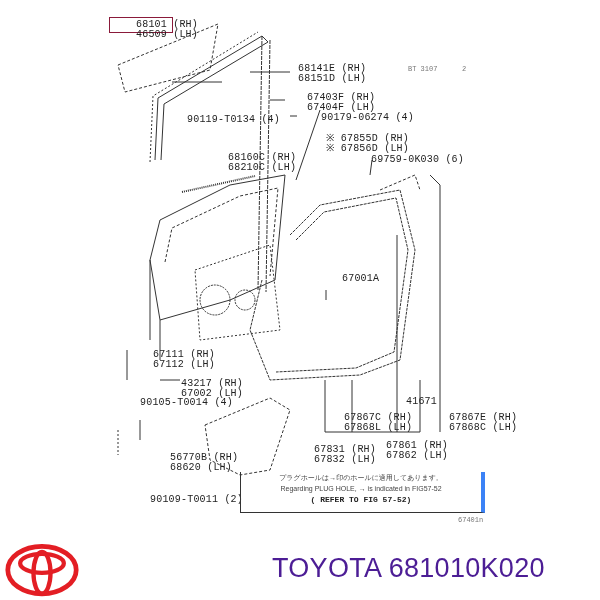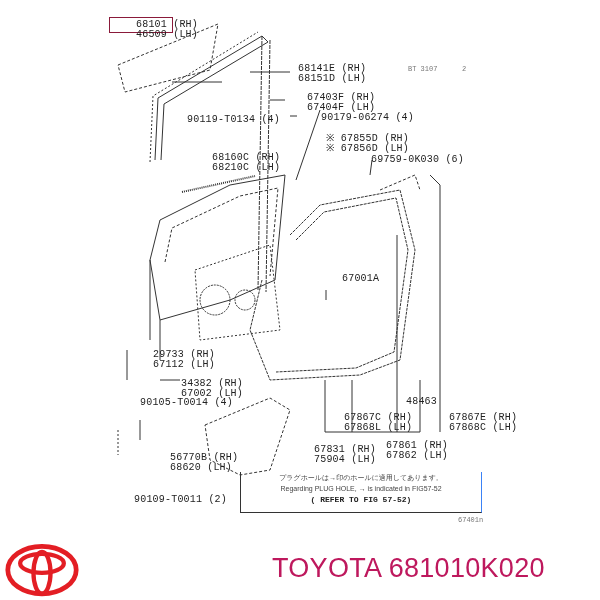--- a/index.html
+++ b/index.html
@@ -4,27 +4,27 @@
 <style>
   html, body { margin: 0; padding: 0; background: #ffffff; }
   body { width: 600px; height: 600px; position: relative; overflow: hidden;
          font-family: "Liberation Mono", "DejaVu Sans Mono", monospace; color: #1a1a1a; }
   .diagram { position: absolute; left: 0; top: 0; width: 600px; height: 530px; }
   .lbl { position: absolute; font-size: 10px; line-height: 10px; font-weight: normal;
          letter-spacing: 0.2px; white-space: nowrap; color: #222; margin-left: 24px; }
   .lbl span { display: block; }
   .box { position: absolute; border: 1.5px solid #8a1a3a; }
   .note { position: absolute; left: 240px; top: 472px; width: 240px; height: 40px;
-          border-left: 1px solid #333; border-right: 1px solid #3b82f6; border-bottom: 1px solid #333;
+          border-left: 1px solid #333; border-right: 4px solid #3b82f6; border-bottom: 1px solid #333;
           font-family: "Liberation Sans", sans-serif; font-size: 7px; text-align: center; color: #444; }
   .note div { line-height: 11px; }
   .note .ref { font-family: "Liberation Mono", monospace; font-weight: bold; font-size: 8px; color: #222; }
   .small { position: absolute; font-family: Liberation Mono, monospace; font-size: 7px; color: #777; }
   .footer-title { position: absolute; left: 272px; top: 553px; font-family: "Liberation Sans", sans-serif;
-                  font-size: 27px; color: #be185d; letter-spacing: 0.3px; }
+                  font-size: 27px; color: #4c1d95; letter-spacing: 0.3px; }
   .logo { position: absolute; left: 4px; top: 540px; width: 76px; height: 60px; }
 </style>
 </head>
 <body>
 
 <div class="diagram">
   <svg width="600" height="530" viewBox="0 0 600 530" style="position:absolute;left:0;top:0">
     <g fill="none" stroke="#333" stroke-width="1">
 
       <path d="M118 65 L218 24 L210 70 L125 92 Z" stroke-dasharray="3 2"></path>
@@ -87,55 +87,55 @@
   <div class="lbl" style="left:163px;top:115px">
     <span>90119-T0134 (4)</span>
   </div>
   <div class="lbl" style="left:302px;top:134px">
     <span>※ 67855D (RH)</span>
     <span>※ 67856D (LH)</span>
   </div>
   <div class="lbl" style="left:347px;top:155px">
     <span>69759-0K030 (6)</span>
   </div>
-  <div class="lbl" style="left:188px;top:153px">
+  <div class="lbl" style="left:204px;top:153px">
     <span>68160C (RH)</span>
     <span>68210C (LH)</span>
   </div>
   <div class="lbl" style="left:318px;top:274px">
     <span>67001A</span>
   </div>
   <div class="lbl" style="left:129px;top:350px">
-    <span>29733 (RH)</span>
+    <span>67111 (RH)</span>
     <span>67112 (LH)</span>
   </div>
   <div class="lbl" style="left:157px;top:379px">
-    <span>34382 (RH)</span>
+    <span>43217 (RH)</span>
     <span>67002 (LH)</span>
   </div>
   <div class="lbl" style="left:116px;top:398px">
     <span>90105-T0014 (4)</span>
   </div>
   <div class="lbl" style="left:146px;top:453px">
     <span>56770B (RH)</span>
     <span>68620 (LH)</span>
   </div>
-  <div class="lbl" style="left:110px;top:495px">
+  <div class="lbl" style="left:126px;top:495px">
     <span>90109-T0011 (2)</span>
   </div>
   <div class="lbl" style="left:290px;top:445px">
     <span>67831 (RH)</span>
-    <span>75904 (LH)</span>
+    <span>67832 (LH)</span>
   </div>
   <div class="lbl" style="left:362px;top:441px">
     <span>67861 (RH)</span>
     <span>67862 (LH)</span>
   </div>
   <div class="lbl" style="left:382px;top:397px">
-    <span>48463</span>
+    <span>41671</span>
   </div>
   <div class="lbl" style="left:320px;top:413px">
     <span>67867C (RH)</span>
     <span>67868L (LH)</span>
   </div>
   <div class="lbl" style="left:425px;top:413px">
     <span>67867E (RH)</span>
     <span>67868C (LH)</span>
   </div>
 

